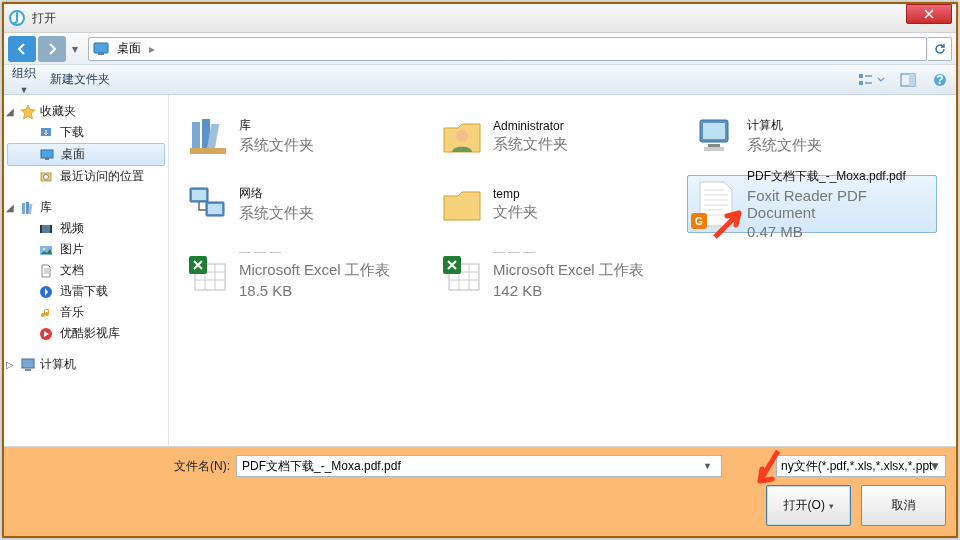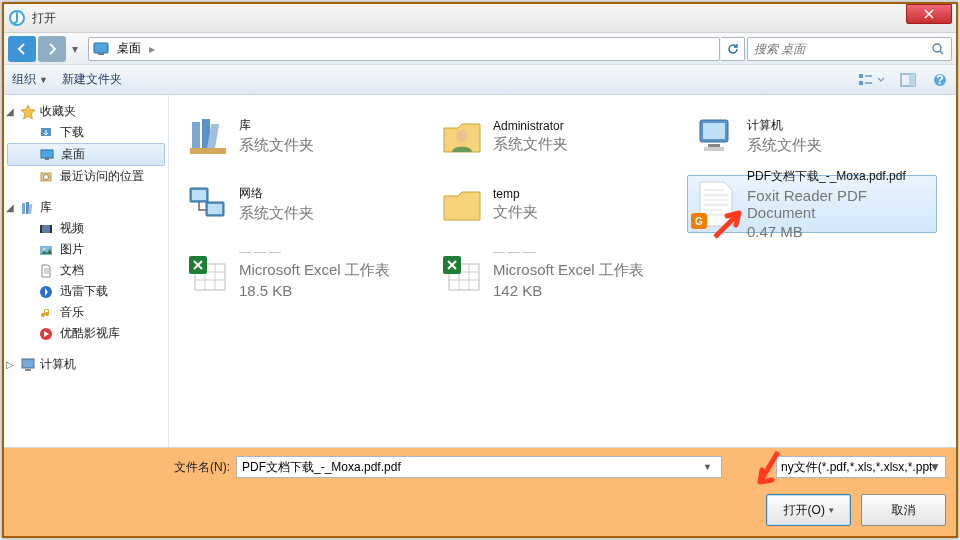--- a/index.html
+++ b/index.html
@@ -19,21 +19,21 @@
 .breadcrumb { flex: 1; height: 24px; border: 1px solid #a7b5c4; background: #fff; display: flex; align-items: center; border-radius: 2px; margin: 0 4px; }
 .breadcrumb .bc-icon { width: 22px; display:flex; align-items:center; justify-content:center; padding-left:3px;}
 .breadcrumb .bc-text { padding: 0 6px; }
 .breadcrumb .bc-sep { color: #888; padding: 0 2px; }
 .refresh-btn { width: 24px; height: 24px; border:1px solid #a7b5c4; border-left:none; display:flex; align-items:center; justify-content:center; color:#2a6ca8; background:#fff; margin-left:-5px; border-radius:0 2px 2px 0;}
 .searchbox { width: 205px; height: 24px; border: 1px solid #a7b5c4; background: #fff; display: flex; align-items: center; border-radius: 2px; }
 .searchbox input { border: none; outline: none; flex: 1; padding: 0 6px; color: #888; font-style: italic; }
 .searchbox .search-icon { width: 26px; color:#5a7ea0; display:flex; justify-content:center; }
 
 .toolbar { height: 30px; background: linear-gradient(#f5f9fc,#e0e9f2); border-bottom: 1px solid #c8d4e0; display: flex; align-items: center; padding: 0 8px; gap: 14px; }
-.toolbar .tb-item { color: #1e395b; display:flex; align-items:center; gap:3px; }
+.toolbar .tb-item { color: #1e395b; display:flex; align-items:center; gap:3px;flex-direction:column; }
 .toolbar .spacer { flex: 1; }
 .toolbar .tb-icon { color:#386998; display:flex; align-items:center; }
 
 .body-row { flex: 1; display: flex; overflow: hidden; }
 
 .sidebar { width: 165px; background: #fff; border-right: 1px solid #e0e7ef; overflow-y: auto; padding: 6px 0; }
 .side-group { margin-bottom: 10px; }
 .side-head { display: flex; align-items: center; padding: 2px 4px 2px 14px; gap: 4px; color: #222; }
 .side-head .tri { color: #666; font-size: 10px; width: 10px; margin-left: -12px; }
 .side-item { display: flex; align-items: center; padding: 2px 4px 2px 34px; gap: 6px; color: #222; cursor: default; }
@@ -50,21 +50,21 @@
 
 .arrow-anno { position: absolute; color: #ff3b1f; pointer-events:none; }
 
 .footer { background: #fdba74; border-top: 1px solid #d6d6d6; padding: 8px 10px 10px; }
 .footer-row { display: flex; align-items: center; gap: 6px; margin-bottom: 8px; }
 .footer-row:last-child { justify-content: flex-end; margin-bottom: 0; gap: 10px; }
 .fname-label { padding-left: 160px; color:#222; }
 .fname-input { flex: 1; height: 22px; border: 1px solid #a7b5c4; padding: 0 5px; background:#fff; display:flex; align-items:center; }
 .filter-select { width: 170px; height: 22px; border: 1px solid #a7b5c4; background: #fff; position:relative; display:flex; align-items:center; padding:0 4px;margin-left:48px; }
 .filter-select .dd { position:absolute; right:4px; color:#555; }
-.btn { min-width: 85px; height: 32px; border: 1px solid #8a8a8a; background: linear-gradient(#fefefe,#e3e3e3); display:flex; align-items:center; justify-content:center; gap:1px; border-radius:2px; color:#111;margin-top:8px; }
+.btn { min-width: 85px; height: 41px; border: 1px solid #8a8a8a; background: linear-gradient(#fefefe,#e3e3e3); display:flex; align-items:center; justify-content:center; gap:1px; border-radius:2px; color:#111; }
 .btn.primary { border: 1px solid #3c7fb1; box-shadow: 0 0 0 1px #b9dcf7 inset; }
 
 svg { display:block; }
 </style>
 </head>
 <body>
 
 <div class="window">
 
   <div class="titlebar">
@@ -104,29 +104,20 @@
       </span>
       <span class="bc-text">桌面</span>
       <span class="bc-sep">▸</span>
     </div>
     <div class="refresh-btn">
       <svg width="14" height="14" viewBox="0 0 14 14">
           <path d="M11 7a4 4 0 1 1-1.2-2.8M11 2v3H8" fill="none" stroke="#2a6ca8" stroke-width="1.4"></path>
         </svg>
     </div>
 
-    <div class="searchbox">
-      <input placeholder="搜索 桌面" style="">
-      <span class="search-icon">
-        <svg width="14" height="14" viewBox="0 0 14 14">
-            <circle cx="6" cy="6" r="4" fill="none" stroke="#5a7ea0" stroke-width="1.4"></circle>
-            <path d="M9 9l3 3" stroke="#5a7ea0" stroke-width="1.4"></path>
-          </svg>
-      </span>
-    </div>
   </div>
 
   <div class="toolbar">
     <div class="tb-item">
         <span>组织</span> 
         <span style="font-size:9px;color:#555">▼</span>
       </div>
     <div class="tb-item">新建文件夹</div>
     <div class="spacer"></div>
     <div class="tb-icon">

